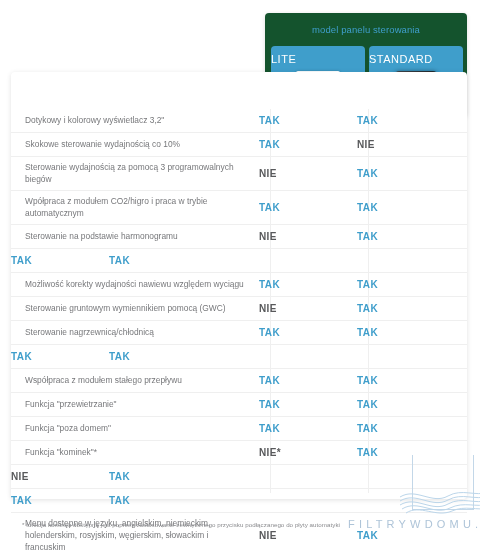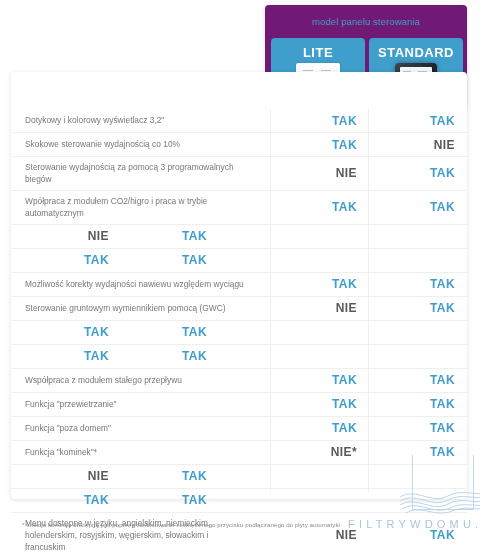--- a/index.html
+++ b/index.html
@@ -13,24 +13,24 @@
     position: relative;
     overflow: hidden;
     font-family: "Liberation Sans", sans-serif;
     -webkit-font-smoothing: antialiased;
   }
 
   
   #header-card {
     position: absolute;
     left: 265px;
-    top: 5px;
+    top: 13px;
     width: 202px;
     height: 104px;
-    background: #701a75;
+    background: #14532d;
     border-radius: 4px;
     box-shadow: 0 1px 4px rgba(0,0,0,0.13);
     box-sizing: border-box;
   }
   #header-title {
     position: absolute;
     top: 11px;
     left: 0;
     width: 202px;
     text-align: center;
@@ -47,24 +47,23 @@
     background: #3f9ecb;
     border-radius: 4px 4px 0 0;
   }
   #col-head-lite  { left: 6px; }
   #col-head-std   { left: 104px; }
   .col-head-label {
     position: absolute;
     top: 7px;
     left: 0;
     width: 100%;
-    text-align: center;
     color: #ffffff;
-    font-size: 13px;
-    font-weight: bold;
+    font-size: 11px;
+    font-weight: normal;
     letter-spacing: 0.5px;
   }
 
   
   .device {
     position: absolute;
     left: 50%;
     transform: translateX(-50%);
     top: 25px;
   }
@@ -165,22 +164,22 @@
   .row-label {
     width: 248px;
     padding: 4px 10px 4px 14px;
     box-sizing: border-box;
     font-size: 8.4px;
     line-height: 12.4px;
     color: #77787b;
   }
   .row-val {
     width: 98px;
-    text-align: right;
-    font-size: 12px;
+    text-align: left;
+    font-size: 10px;
     font-weight: bold;
     letter-spacing: 0.4px;
     box-sizing: border-box;
   }
   .val-yes { color: #3f9ecb; }
   .val-no  { color: #58595b; }
 
   
   #footnote {
     position: absolute;
@@ -285,38 +284,40 @@
         <div class="row-label">Sterowanie wydajnością za pomocą 3 programowalnych biegów</div>
         <div class="row-val val-no">NIE</div>
         <div class="row-val val-yes">TAK</div>
       </div>
       <div class="row">
         <div class="row-label">Wpółpraca z modułem CO2/higro i praca w trybie automatycznym</div>
         <div class="row-val val-yes">TAK</div>
         <div class="row-val val-yes">TAK</div>
       </div>
       <div class="row">
+        <div class="row-label">Sterowanie na podstawie harmonogramu</div>
         <div class="row-val val-no">NIE</div>
         <div class="row-val val-yes">TAK</div>
       </div>
       <div class="row">
         <div class="row-val val-yes">TAK</div>
         <div class="row-val val-yes">TAK</div>
       </div>
       <div class="row">
         <div class="row-label">Możliwość korekty wydajności nawiewu względem wyciągu</div>
         <div class="row-val val-yes">TAK</div>
         <div class="row-val val-yes">TAK</div>
       </div>
       <div class="row">
         <div class="row-label">Sterowanie gruntowym wymiennikiem pomocą (GWC)</div>
         <div class="row-val val-no">NIE</div>
         <div class="row-val val-yes">TAK</div>
       </div>
       <div class="row">
+        <div class="row-label">Sterowanie nagrzewnicą/chłodnicą</div>
         <div class="row-val val-yes">TAK</div>
         <div class="row-val val-yes">TAK</div>
       </div>
       <div class="row">
         <div class="row-val val-yes">TAK</div>
         <div class="row-val val-yes">TAK</div>
       </div>
       <div class="row">
         <div class="row-label">Współpraca z modułem stałego przepływu</div>
         <div class="row-val val-yes">TAK</div>

